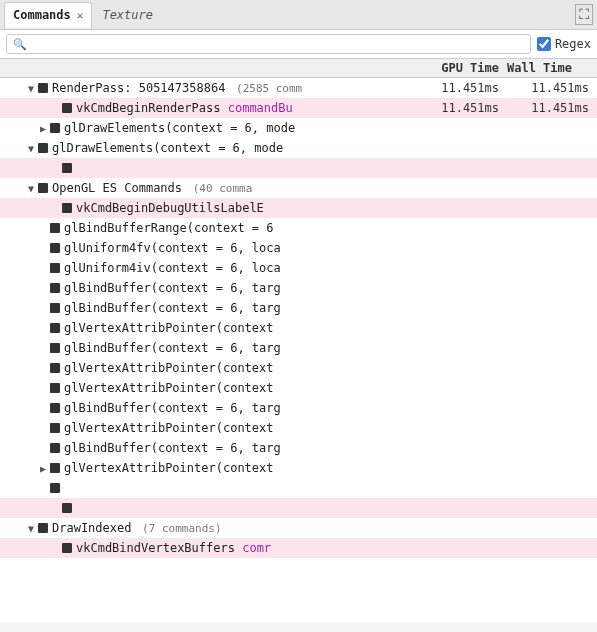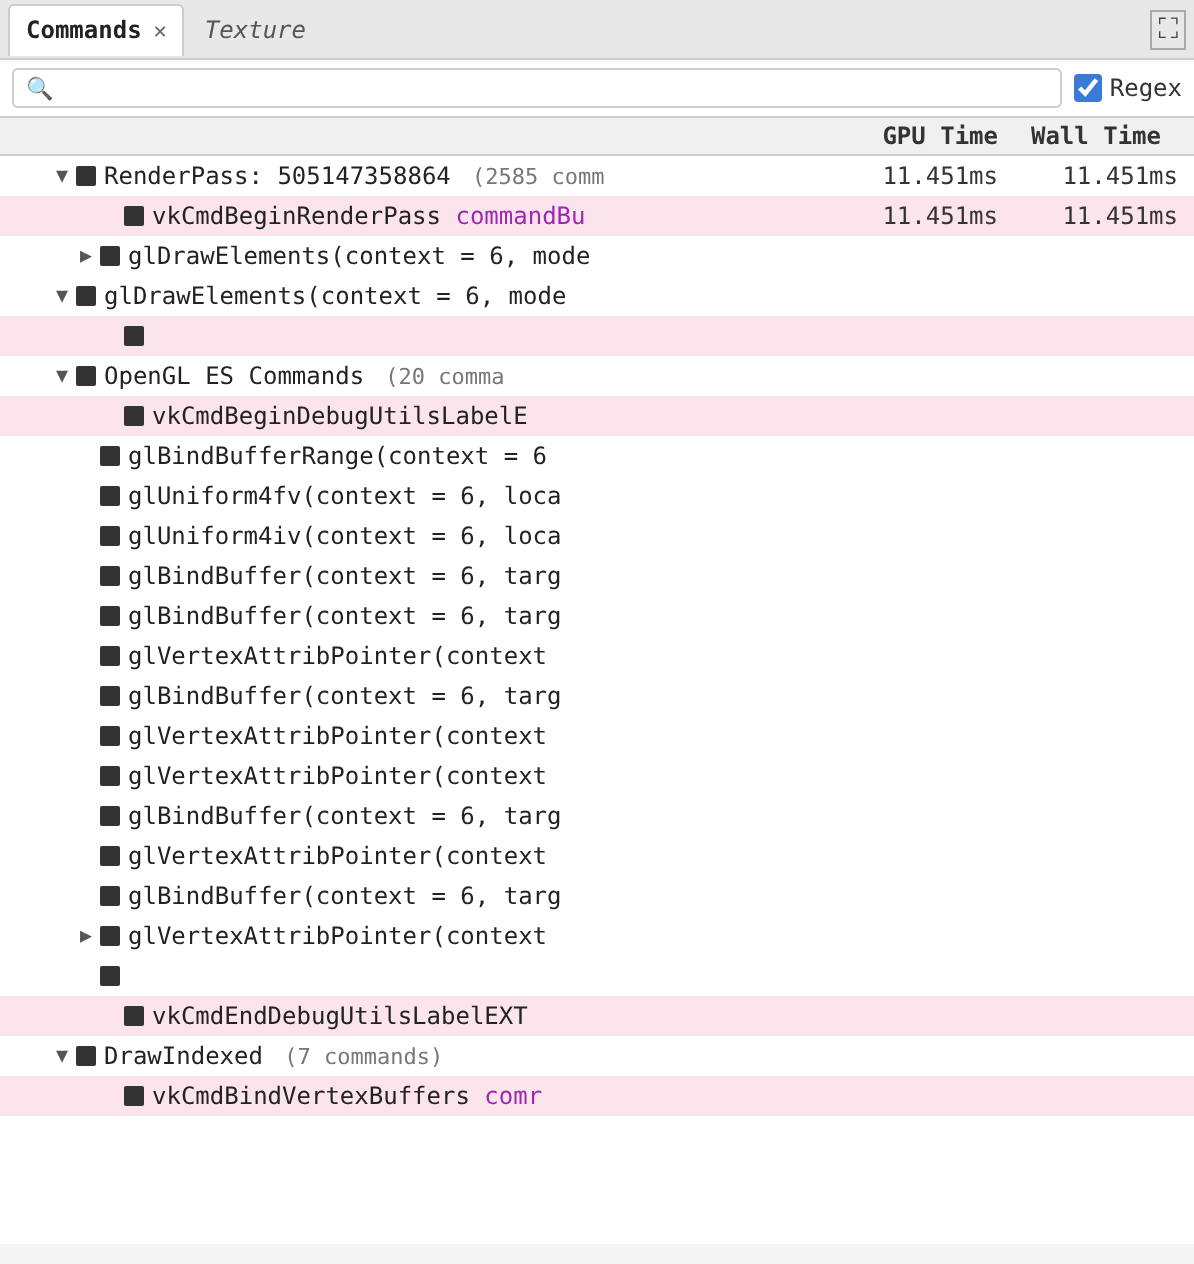--- a/index.html
+++ b/index.html
@@ -117,21 +117,21 @@
     }
     .col-gpu {
       width: 90px;
       text-align: right;
       padding-right: 8px;
       font-weight: 600;
       color: #333;
     }
     .col-wall {
       width: 90px;
-      text-align: center;
+      text-align: left;
       padding-right: 8px;
       font-weight: 600;
       color: #333;
     }
 
     
     .tree-content {
       overflow-y: scroll;
       overflow-x: hidden;
       height: calc(632px - 30px - 34px - 24px);
@@ -282,21 +282,21 @@
           <span class="dot-icon"></span>
         </div>
         <div class="row-gpu"></div>
         <div class="row-wall"></div>
       </div>
       <div class="row">
         <div class="row-name">
           <span class="indent" style="width: 24px; display: inline-block;"></span>
           <span class="expand-arrow">▼</span>
           <span class="dot-icon"></span>
-          <span class="row-label">OpenGL ES Commands<span class="count-label"> (20 comma</span></span>
+          <span class="row-label">OpenGL ES Commands<span class="count-label"> (40 comma</span></span>
         </div>
         <div class="row-gpu"></div>
         <div class="row-wall"></div>
       </div>
       <div class="row highlighted">
         <div class="row-name">
           <span class="indent" style="width: 48px; display: inline-block;"></span>
           <span class="expand-arrow"></span>
           <span class="dot-icon"></span>
           <span class="row-label">vkCmdBeginDebugUtilsLabelE</span>
@@ -441,21 +441,20 @@
           <span class="dot-icon"></span>
         </div>
         <div class="row-gpu"></div>
         <div class="row-wall"></div>
       </div>
       <div class="row highlighted">
         <div class="row-name">
           <span class="indent" style="width: 48px; display: inline-block;"></span>
           <span class="expand-arrow"></span>
           <span class="dot-icon"></span>
-          <span class="row-label">vkCmdEndDebugUtilsLabelEXT</span>
         </div>
         <div class="row-gpu"></div>
         <div class="row-wall"></div>
       </div>
       <div class="row">
         <div class="row-name">
           <span class="indent" style="width: 24px; display: inline-block;"></span>
           <span class="expand-arrow">▼</span>
           <span class="dot-icon"></span>
           <span class="row-label">DrawIndexed<span class="count-label"> (7 commands)</span></span>

